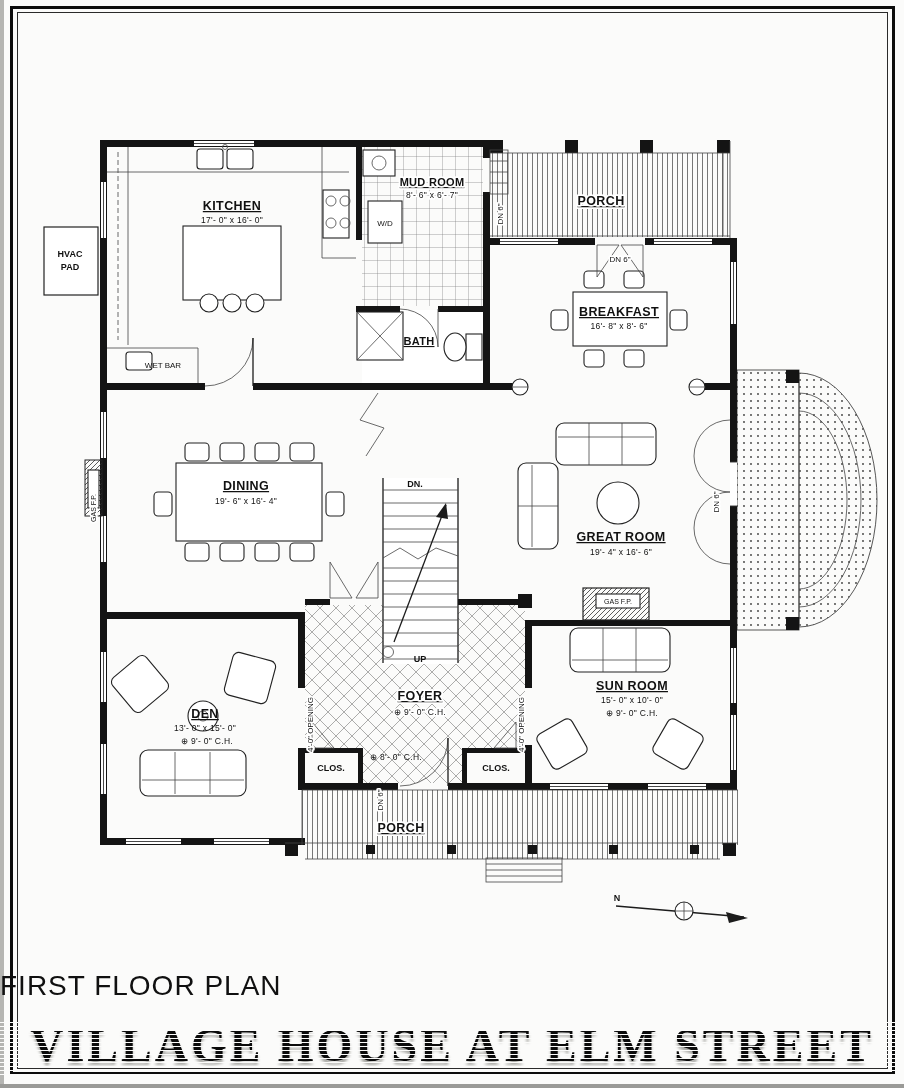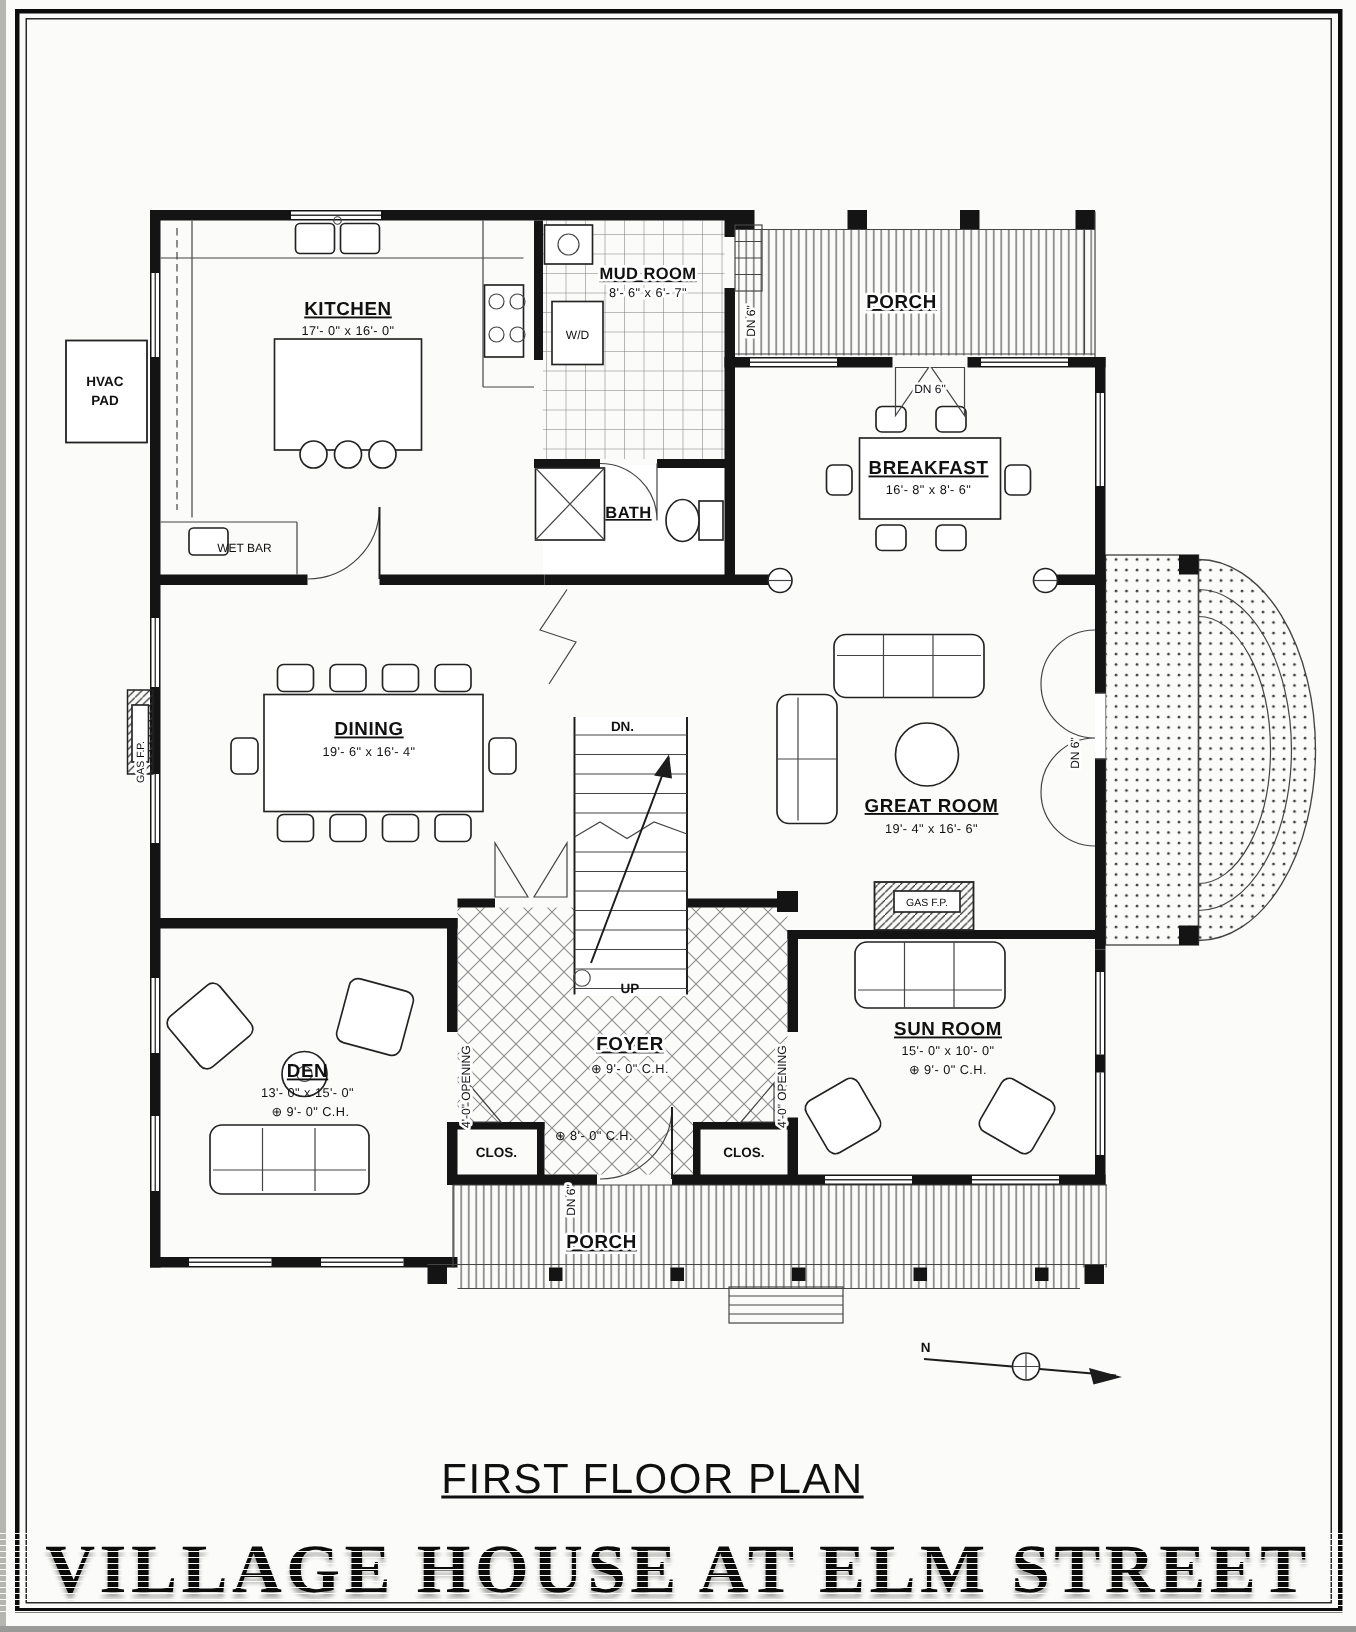--- a/index.html
+++ b/index.html
@@ -8,22 +8,22 @@
     background:#fbfbfa; overflow:hidden;
     font-family:"Liberation Sans", sans-serif; color:#111;
   }
   .scan-left  { position:absolute; left:0; top:0; bottom:0; width:4px; background:#b5b5b2; }
   .scan-bottom{ position:absolute; left:0; right:0; bottom:0; height:4px; background:#9a9a97; }
   .frame-outer{ position:absolute; left:10px; right:9px; top:6px; bottom:13px; border:3px solid #0c0c0c; }
   .frame-inner{ position:absolute; left:17px; right:16px; top:12px; bottom:19px; border:1px solid #2a2a2a; }
   .plan-svg   { position:absolute; left:0; top:0; }
 
   .sheet-title {
-    position:absolute; left:0; top:970px; width:870px; text-align:center;
-    font-size:28px; letter-spacing:1px; color:#101010; font-weight:500;text-decoration:underline;
+    position:absolute; left:0; top:970px; width:870px; 
+    font-size:28px; letter-spacing:1px; color:#101010; font-weight:500;
   }
   .banner {
     position:absolute; left:0; top:1019px; width:100%; text-align:center;
     font-family:"Liberation Serif", serif; font-weight:bold; font-size:46px;
     letter-spacing:3px; color:#0b0b0b; white-space:nowrap;
     text-shadow:0 4px 3px #a8a8a4;
   }
   .banner-stripes {
     position:absolute; left:0; top:1019px; width:100%; height:58px;
     background:repeating-linear-gradient(180deg, rgba(255,255,255,0) 0 3px, #fbfbfa 3px 4px);

